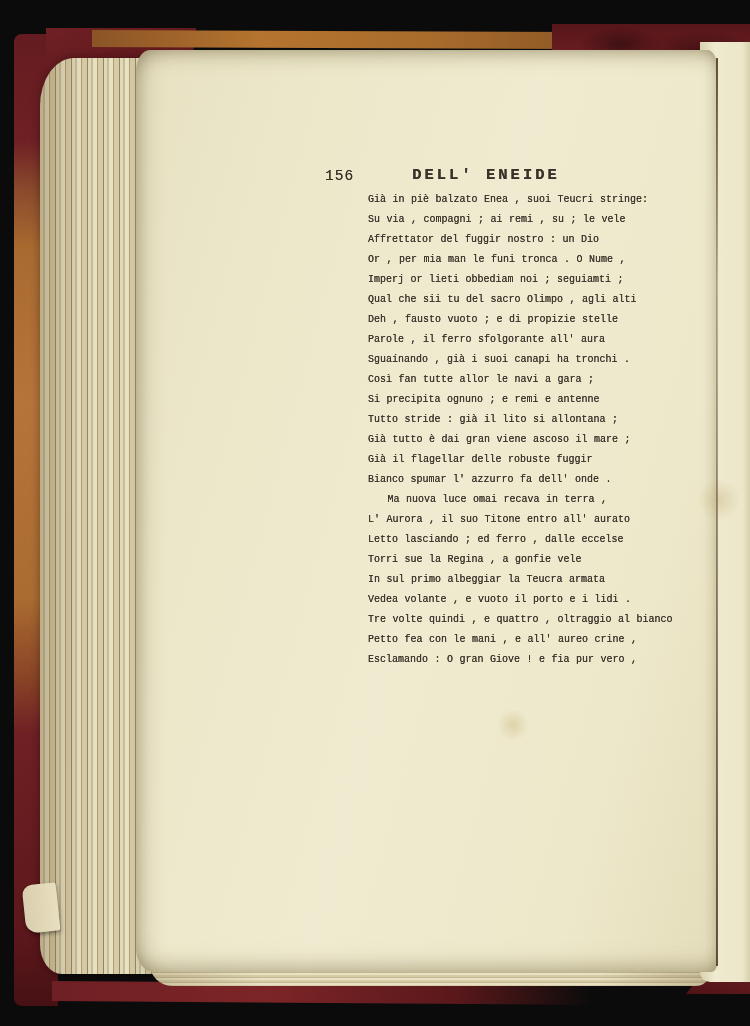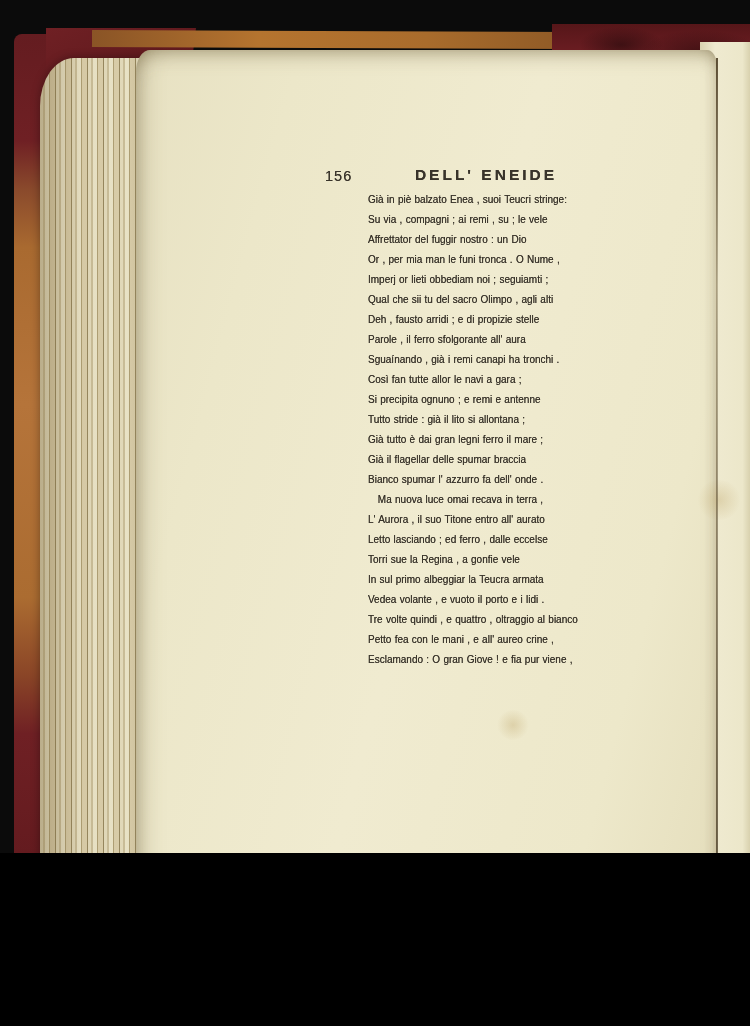--- a/index.html
+++ b/index.html
@@ -1,22 +1,22 @@
 <!DOCTYPE html>
 <html><head>
 <meta charset="utf-8">
 <style>
   html, body { margin: 0; padding: 0; background: #000; }
   .scene {
     position: relative;
     width: 750px;
-    height: 853px;
+    height: 1026px;
     background: #0b0b0b;
     overflow: hidden;
-    font-family: Liberation Sans, sans-serif;
+    font-family: Liberation Mono, monospace;
   }
   
   .cover-left {
     position: absolute;
     left: 14px; top: 34px;
     width: 44px; height: 972px;
     background: linear-gradient(180deg,
       #641c20 0%, #6f2024 11%, #8a4a2c 16%,
       #a96a30 22%, #b5743a 38%, #ab6c31 58%,
       #8a4527 66%, #6f2024 72%, #5d181c 92%, #471114 100%);
@@ -210,34 +210,34 @@
       <span class="page-number">156</span>
       <span class="running-title">DELL' ENEIDE</span>
     </div>
     <div class="verse-block">
         <div class="verse-line">Già in piè balzato Enea , suoi Teucri stringe:</div>
         <div class="verse-line">Su via , compagni ; ai remi , su ; le vele</div>
         <div class="verse-line">Affrettator del fuggir nostro : un Dio</div>
         <div class="verse-line">Or , per mia man le funi tronca . O Nume ,</div>
         <div class="verse-line">Imperj or lieti obbediam noi ; seguiamti ;</div>
         <div class="verse-line">Qual che sii tu del sacro Olimpo , agli alti</div>
-        <div class="verse-line">Deh , fausto arridi ; e di propizie stelle</div>
+        <div class="verse-line">Deh , fausto vuoto ; e di propizie stelle</div>
         <div class="verse-line">Parole , il ferro sfolgorante all' aura</div>
-        <div class="verse-line">Sguaínando , già i remi canapi ha tronchi .</div>
+        <div class="verse-line">Sguaínando , già i suoi canapi ha tronchi .</div>
         <div class="verse-line">Così fan tutte allor le navi a gara ;</div>
         <div class="verse-line">Si precipita ognuno ; e remi e antenne</div>
         <div class="verse-line">Tutto stride : già il lito si allontana ;</div>
-        <div class="verse-line">Già tutto è dai gran legni ferro il mare ;</div>
-        <div class="verse-line">Già il flagellar delle spumar braccia</div>
+        <div class="verse-line">Già tutto è dai gran viene ascoso il mare ;</div>
+        <div class="verse-line">Già il flagellar delle robuste fuggir</div>
         <div class="verse-line">Bianco spumar l' azzurro fa dell' onde .</div>
         <div class="verse-line">   Ma nuova luce omai recava in terra ,</div>
         <div class="verse-line">L' Aurora , il suo Titone entro all' aurato</div>
         <div class="verse-line">Letto lasciando ; ed ferro , dalle eccelse</div>
         <div class="verse-line">Torri sue la Regina , a gonfie vele</div>
         <div class="verse-line">In sul primo albeggiar la Teucra armata</div>
         <div class="verse-line">Vedea volante , e vuoto il porto e i lidi .</div>
         <div class="verse-line">Tre volte quindi , e quattro , oltraggio al bianco</div>
         <div class="verse-line">Petto fea con le mani , e all' aureo crine ,</div>
-        <div class="verse-line">Esclamando : O gran Giove ! e fia pur viene ,</div>
+        <div class="verse-line">Esclamando : O gran Giove ! e fia pur vero ,</div>
       </div>
   </div>
 
 </div>
 
 </body></html>

